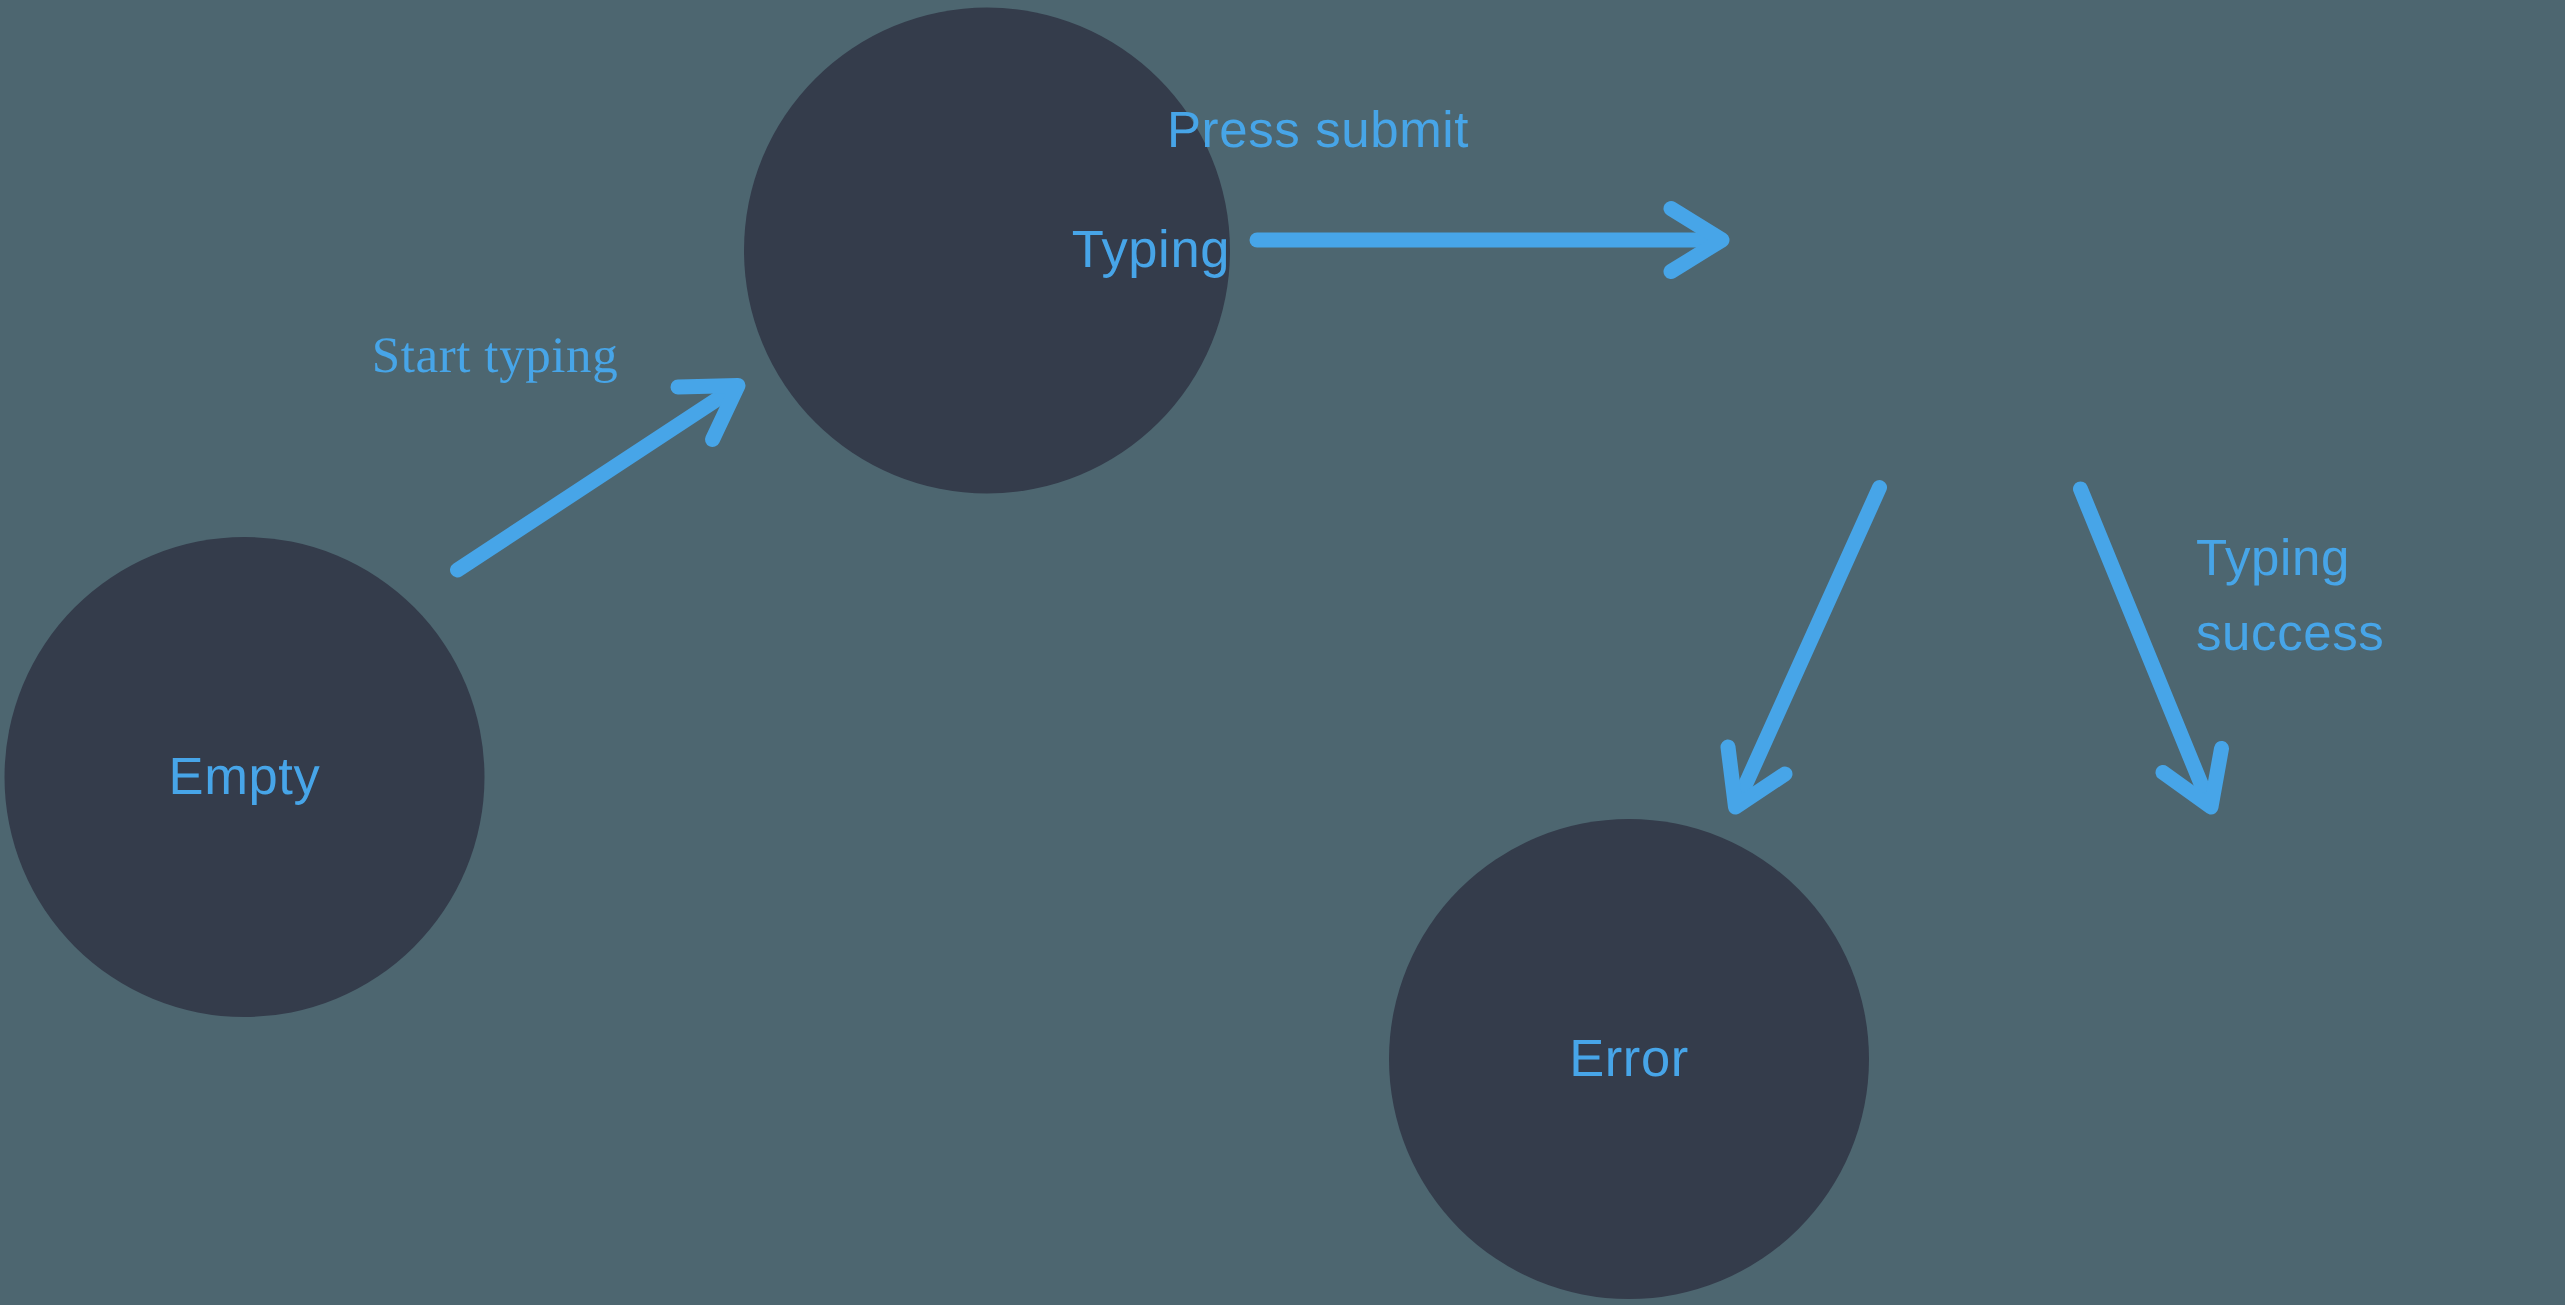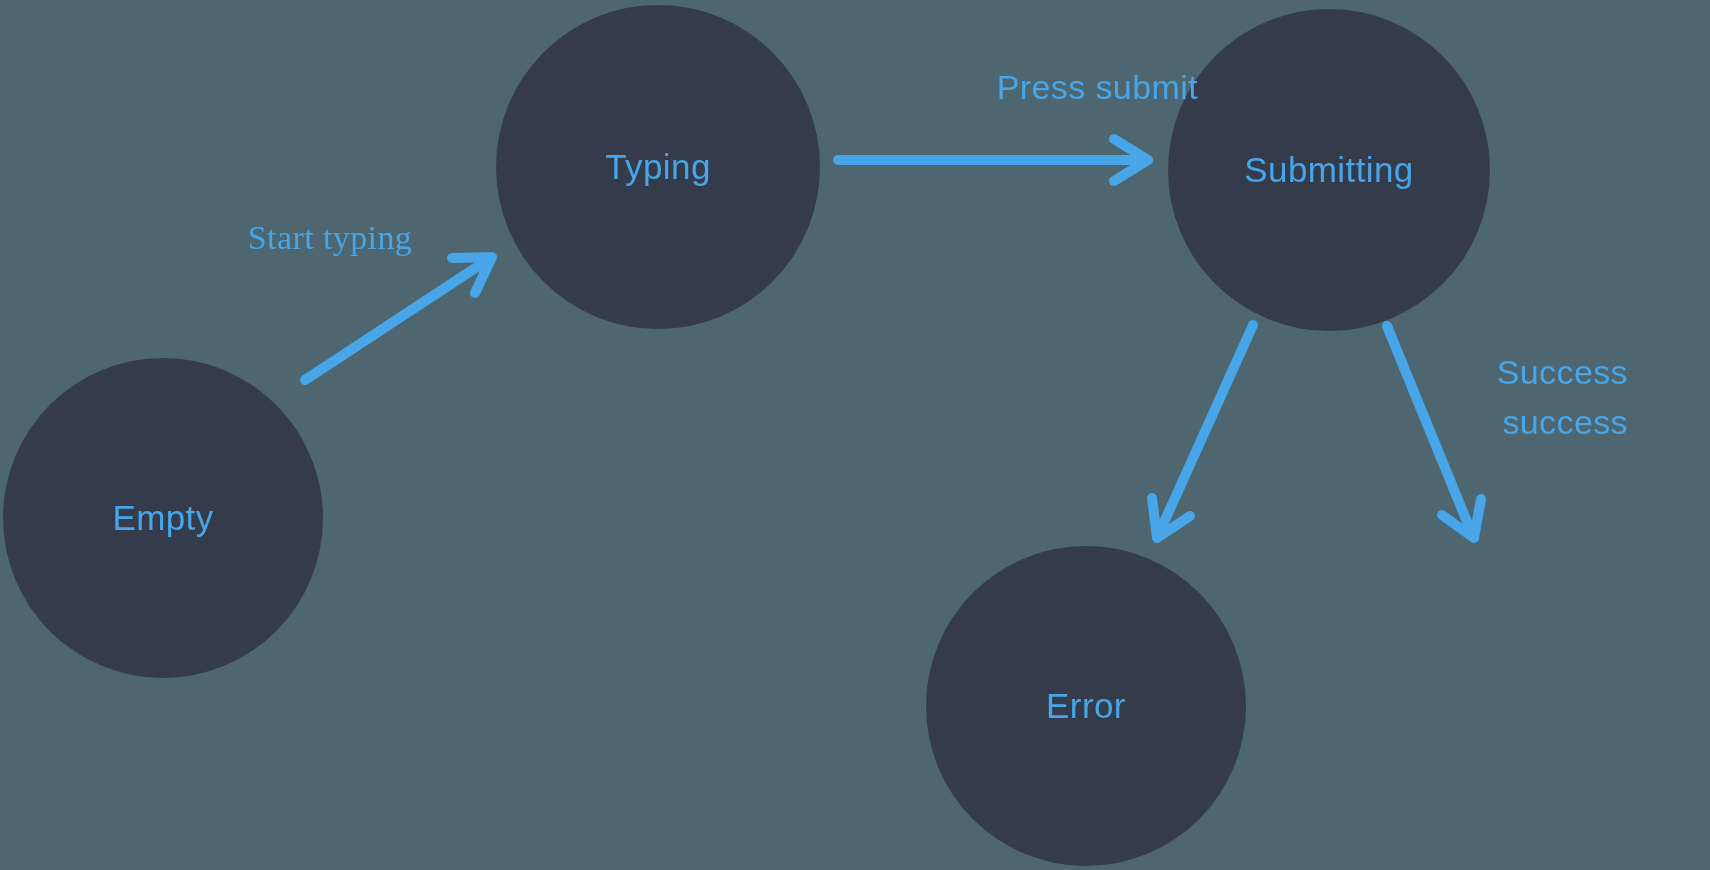--- a/index.html
+++ b/index.html
@@ -39,33 +39,33 @@
     background: #343C4B;
     display: flex;
     align-items: center;
     justify-content: center;
     color: #47A5E8;
     font-size: 35px;
     font-weight: 500;
     letter-spacing: 0.4px;
   }
   #state-empty      { left: 163px;  top: 518px; width: 320px; height: 320px; }
-  #state-typing     { left: 658px;  top: 167px; width: 324px; height: 324px; }
+  #state-typing     { left: 658px;  top: 167px; width: 324px; height: 324px; justify-content: flex-end; }
   #state-submitting { left: 1329px; top: 170px; width: 322px; height: 322px; }
   #state-error      { left: 1086px; top: 706px; width: 320px; height: 320px; align-items: center; }
   #state-success    { left: 1540px; top: 708px; width: 324px; height: 324px; }
 
   .tlabel {
     position: absolute;
     transform: translate(-50%, -50%);
     color: #47A5E8;
     font-size: 34px;
     font-weight: 500;
     letter-spacing: 0.4px;
-    text-align: right;
+    text-align: left;
     line-height: 50px;
     white-space: normal;
   }
   #label-start-typing    { left: 330px;  top: 238px; max-width: 175px; font-family: Liberation Serif, serif; }
   #label-press-submit    { left: 988px;  top: 87px;  width: 420px; }
   #label-network-error   { left: 1090px; top: 397px; max-width: 205px; }
   #label-network-success { left: 1546px; top: 397px; max-width: 205px; }
 </style>
 </head>
 <body>
@@ -88,29 +88,26 @@
   </svg>
 
   <div class="state" id="state-empty">
     <span>Empty</span>
   </div>
 
   <div class="state" id="state-typing">
     <span>Typing</span>
   </div>
 
-  <div class="state" id="state-submitting">
-    <span>Submitting</span>
-  </div>
 
   <div class="state" id="state-error">
     <span>Error</span>
   </div>
 
 
   <div class="tlabel" id="label-start-typing">Start typing</div>
 
   <div class="tlabel" id="label-press-submit">Press submit</div>
 
 
-  <div class="tlabel" id="label-network-success">Success success</div>
+  <div class="tlabel" id="label-network-success">Typing success</div>
 
 </div>
 
 </body></html>

